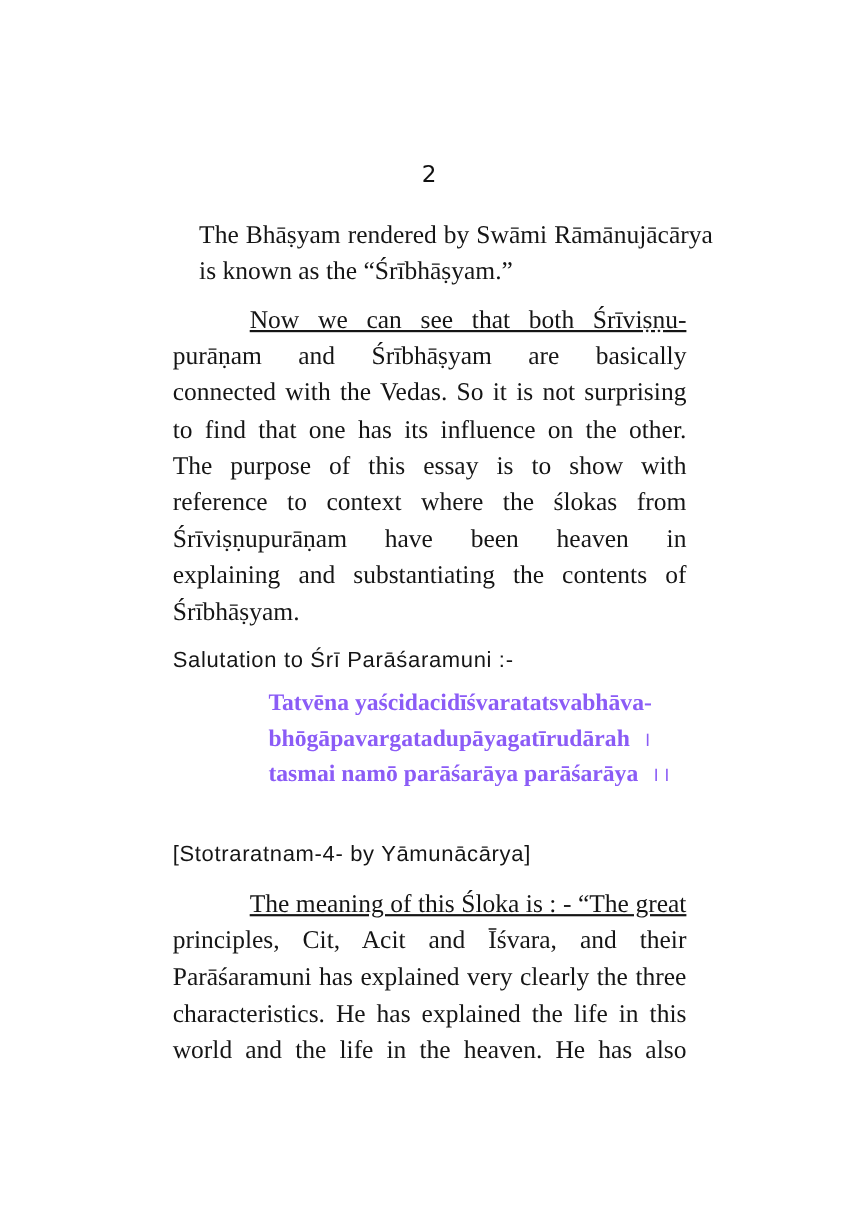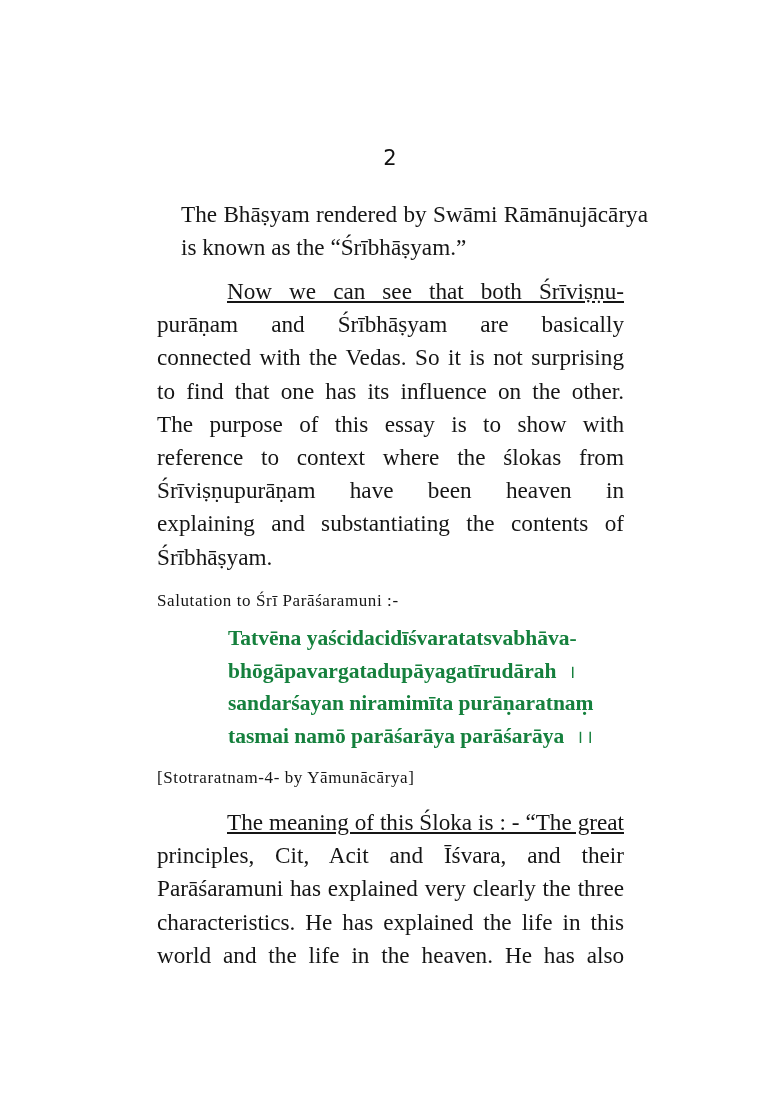--- a/index.html
+++ b/index.html
@@ -44,33 +44,33 @@
       white-space: nowrap;
       height: 33.2px;
     }
     .justify {
       text-align: justify;
       text-align-last: justify;
       white-space: normal;
     }
     .indent { padding-left: 70px; text-decoration: underline; }
     .sans-line {
-      font-family: Liberation Serif, serif;
-      font-size: 17px;
+      font-family: Liberation Sans, sans-serif;
+      font-size: 20px;
       letter-spacing: 0.6px;
     }
     .verse {
       position: absolute;
-      left: 228px;
+      left: 244px;
       width: 400px;
       font-family: "Liberation Serif", serif;
       font-weight: bold;
       font-size: 21.5px;
       line-height: 32.5px;
-      color: #15803d;
+      color: #8b5cf6;
     }
     .verse .line { height: 32.5px; }
     .danda {
       font-weight: normal;
       font-size: 18px;
       margin-left: 12px;
       letter-spacing: 3px;
     }
   </style>
 </head>
@@ -102,23 +102,20 @@
   </div>
 
   <div class="verse" style="top:622px;">
     <span class="line">
       <span>Tatvēna yaścidacidīśvaratatsvabhāva-</span>
     </span>
     <span class="line">
       <span>bhōgāpavargatadupāyagatīrudārah</span><span class="danda">।</span>
     </span>
     <span class="line">
-      <span>sandarśayan niramimīta purāṇaratnaṃ</span>
-    </span>
-    <span class="line">
       <span>tasmai namō parāśarāya parāśarāya</span><span class="danda">।।</span>
     </span>
   </div>
 
   <div class="text-block sans-line" style="top:761px;">
     <span class="line">[Stotraratnam-4- by Yāmunācārya]</span>
   </div>
 
   <div class="text-block" style="top:806px;">
     <span class="line justify indent">The meaning of this Śloka is : - “The great</span>

